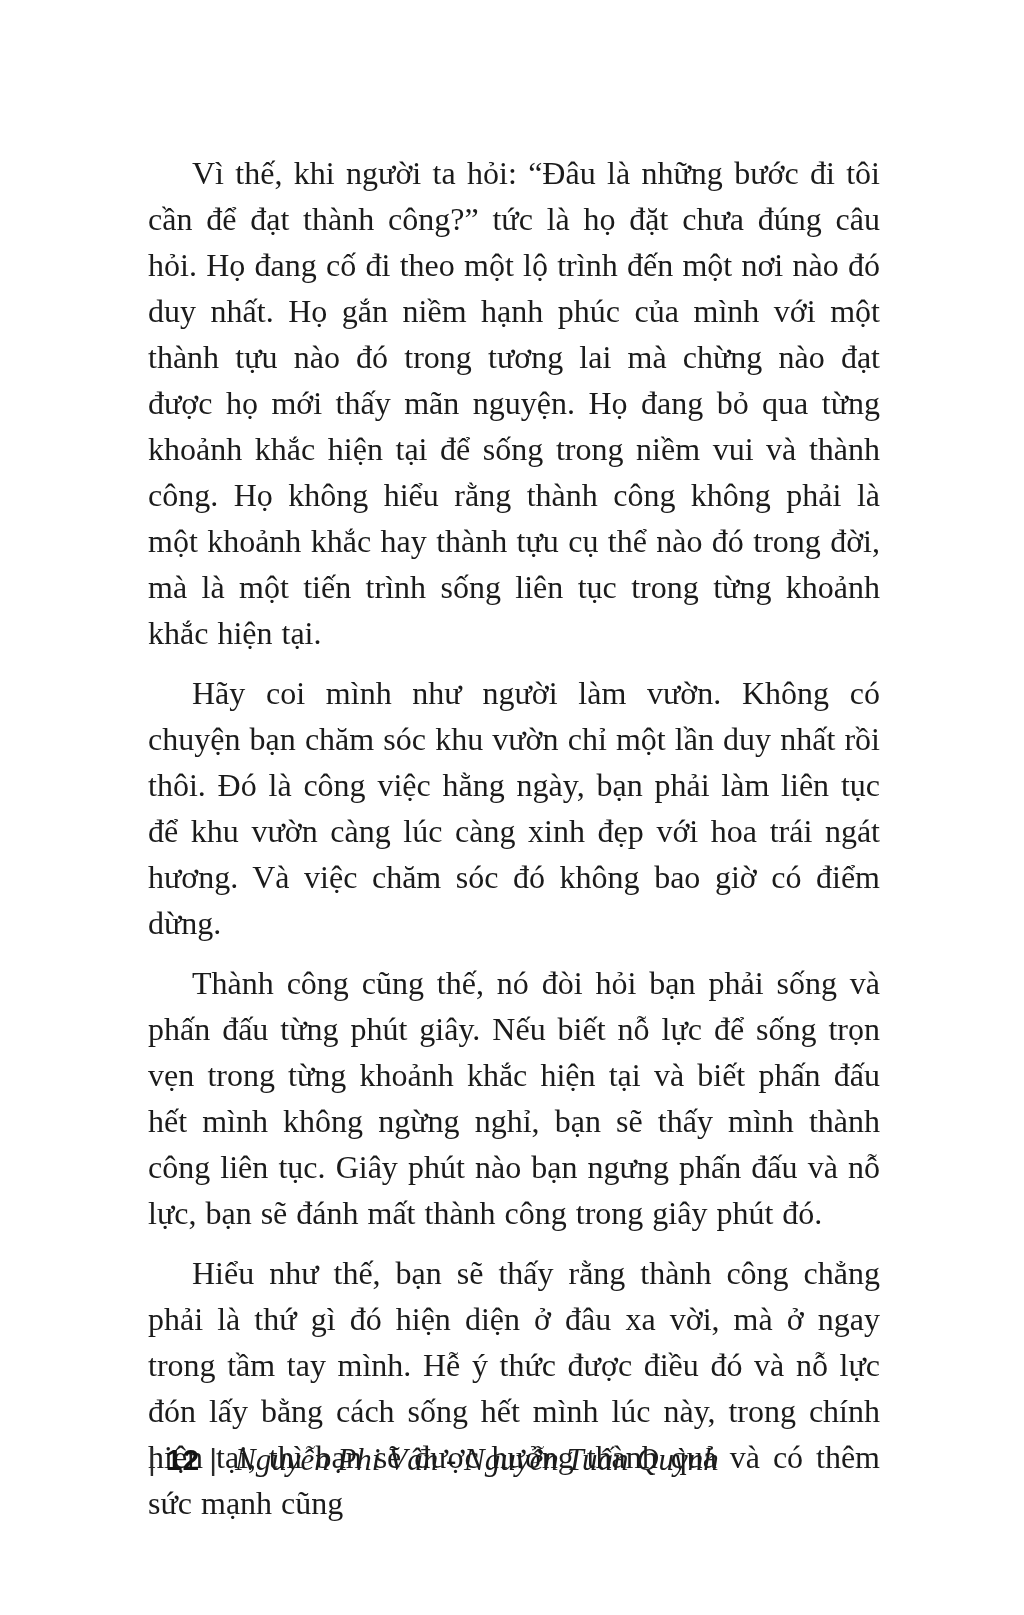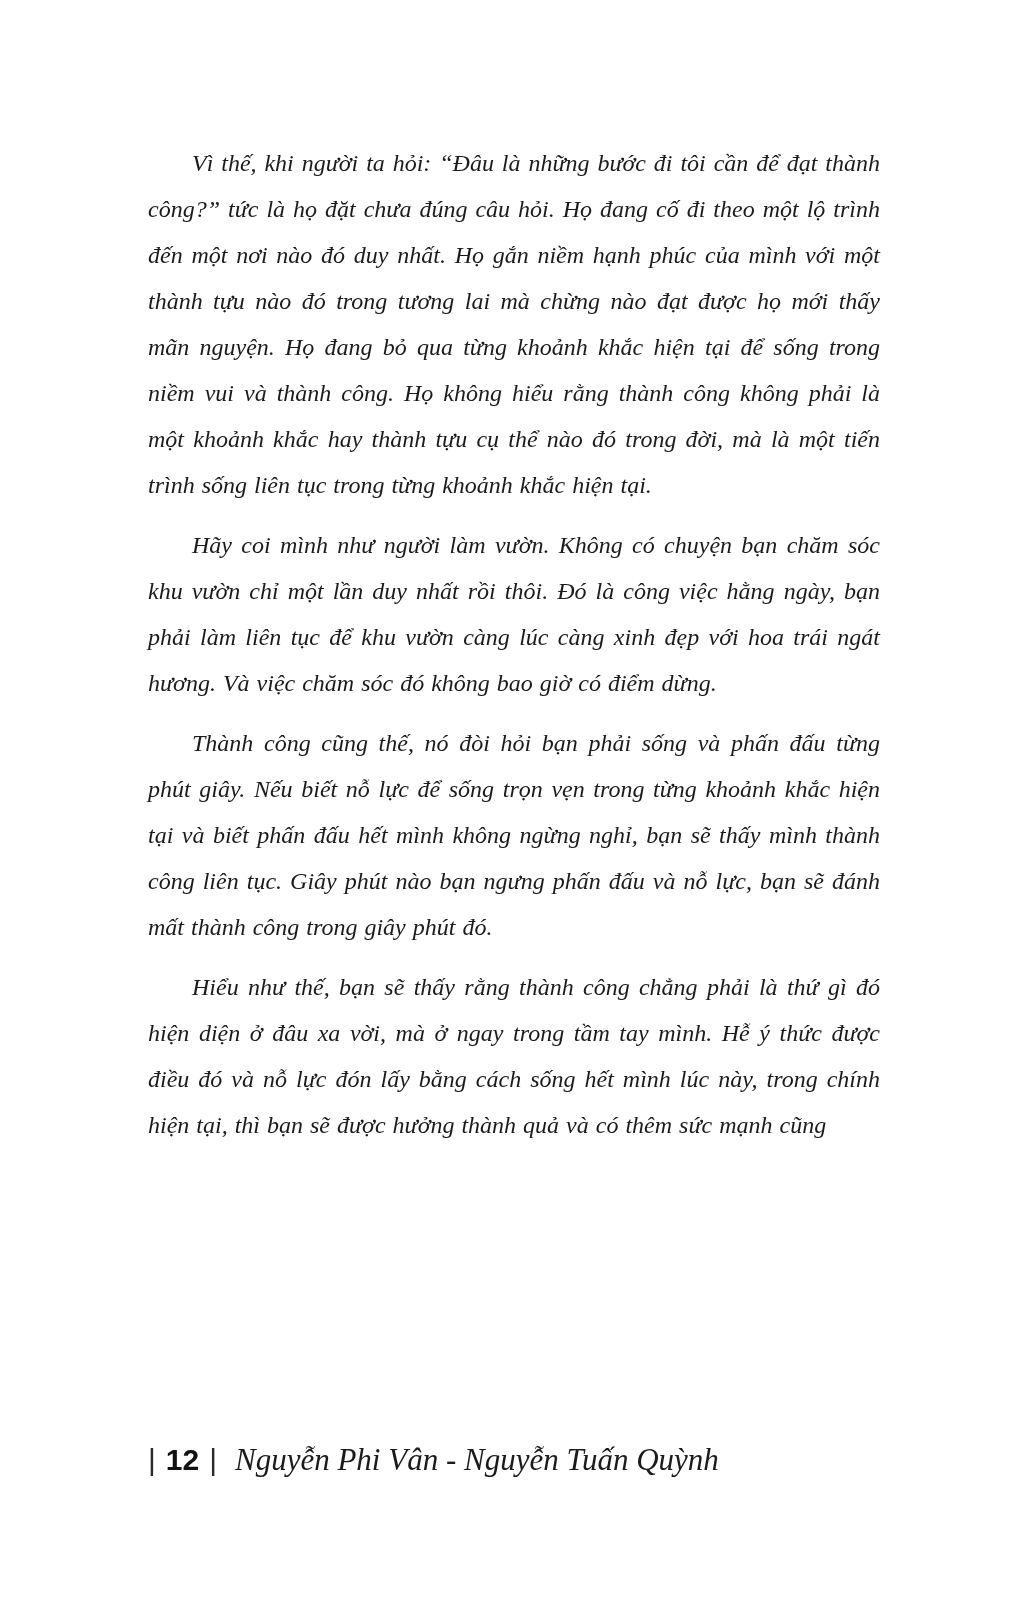--- a/index.html
+++ b/index.html
@@ -16,27 +16,26 @@
     font-family: "Liberation Serif", "DejaVu Serif", serif;
     overflow: hidden;
   }
   .text-block {
     position: absolute;
     left: 148px;
     top: 140px;
     width: 732px;
   }
   .para {
-    margin: 0 0 14px 0;
-    font-size: 24px;
+    margin: 10px 0 14px 0;
+    font-size: 32px;
     line-height: 46px;
     text-align: justify;
     text-indent: 44px;
     word-spacing: 1px;
-    font-style: italic;
   }
   .para:last-child {
     margin-bottom: 0;
   }
   .footer {
     position: absolute;
     left: 148px;
     top: 1427px;
     width: 732px;
     display: flex;

